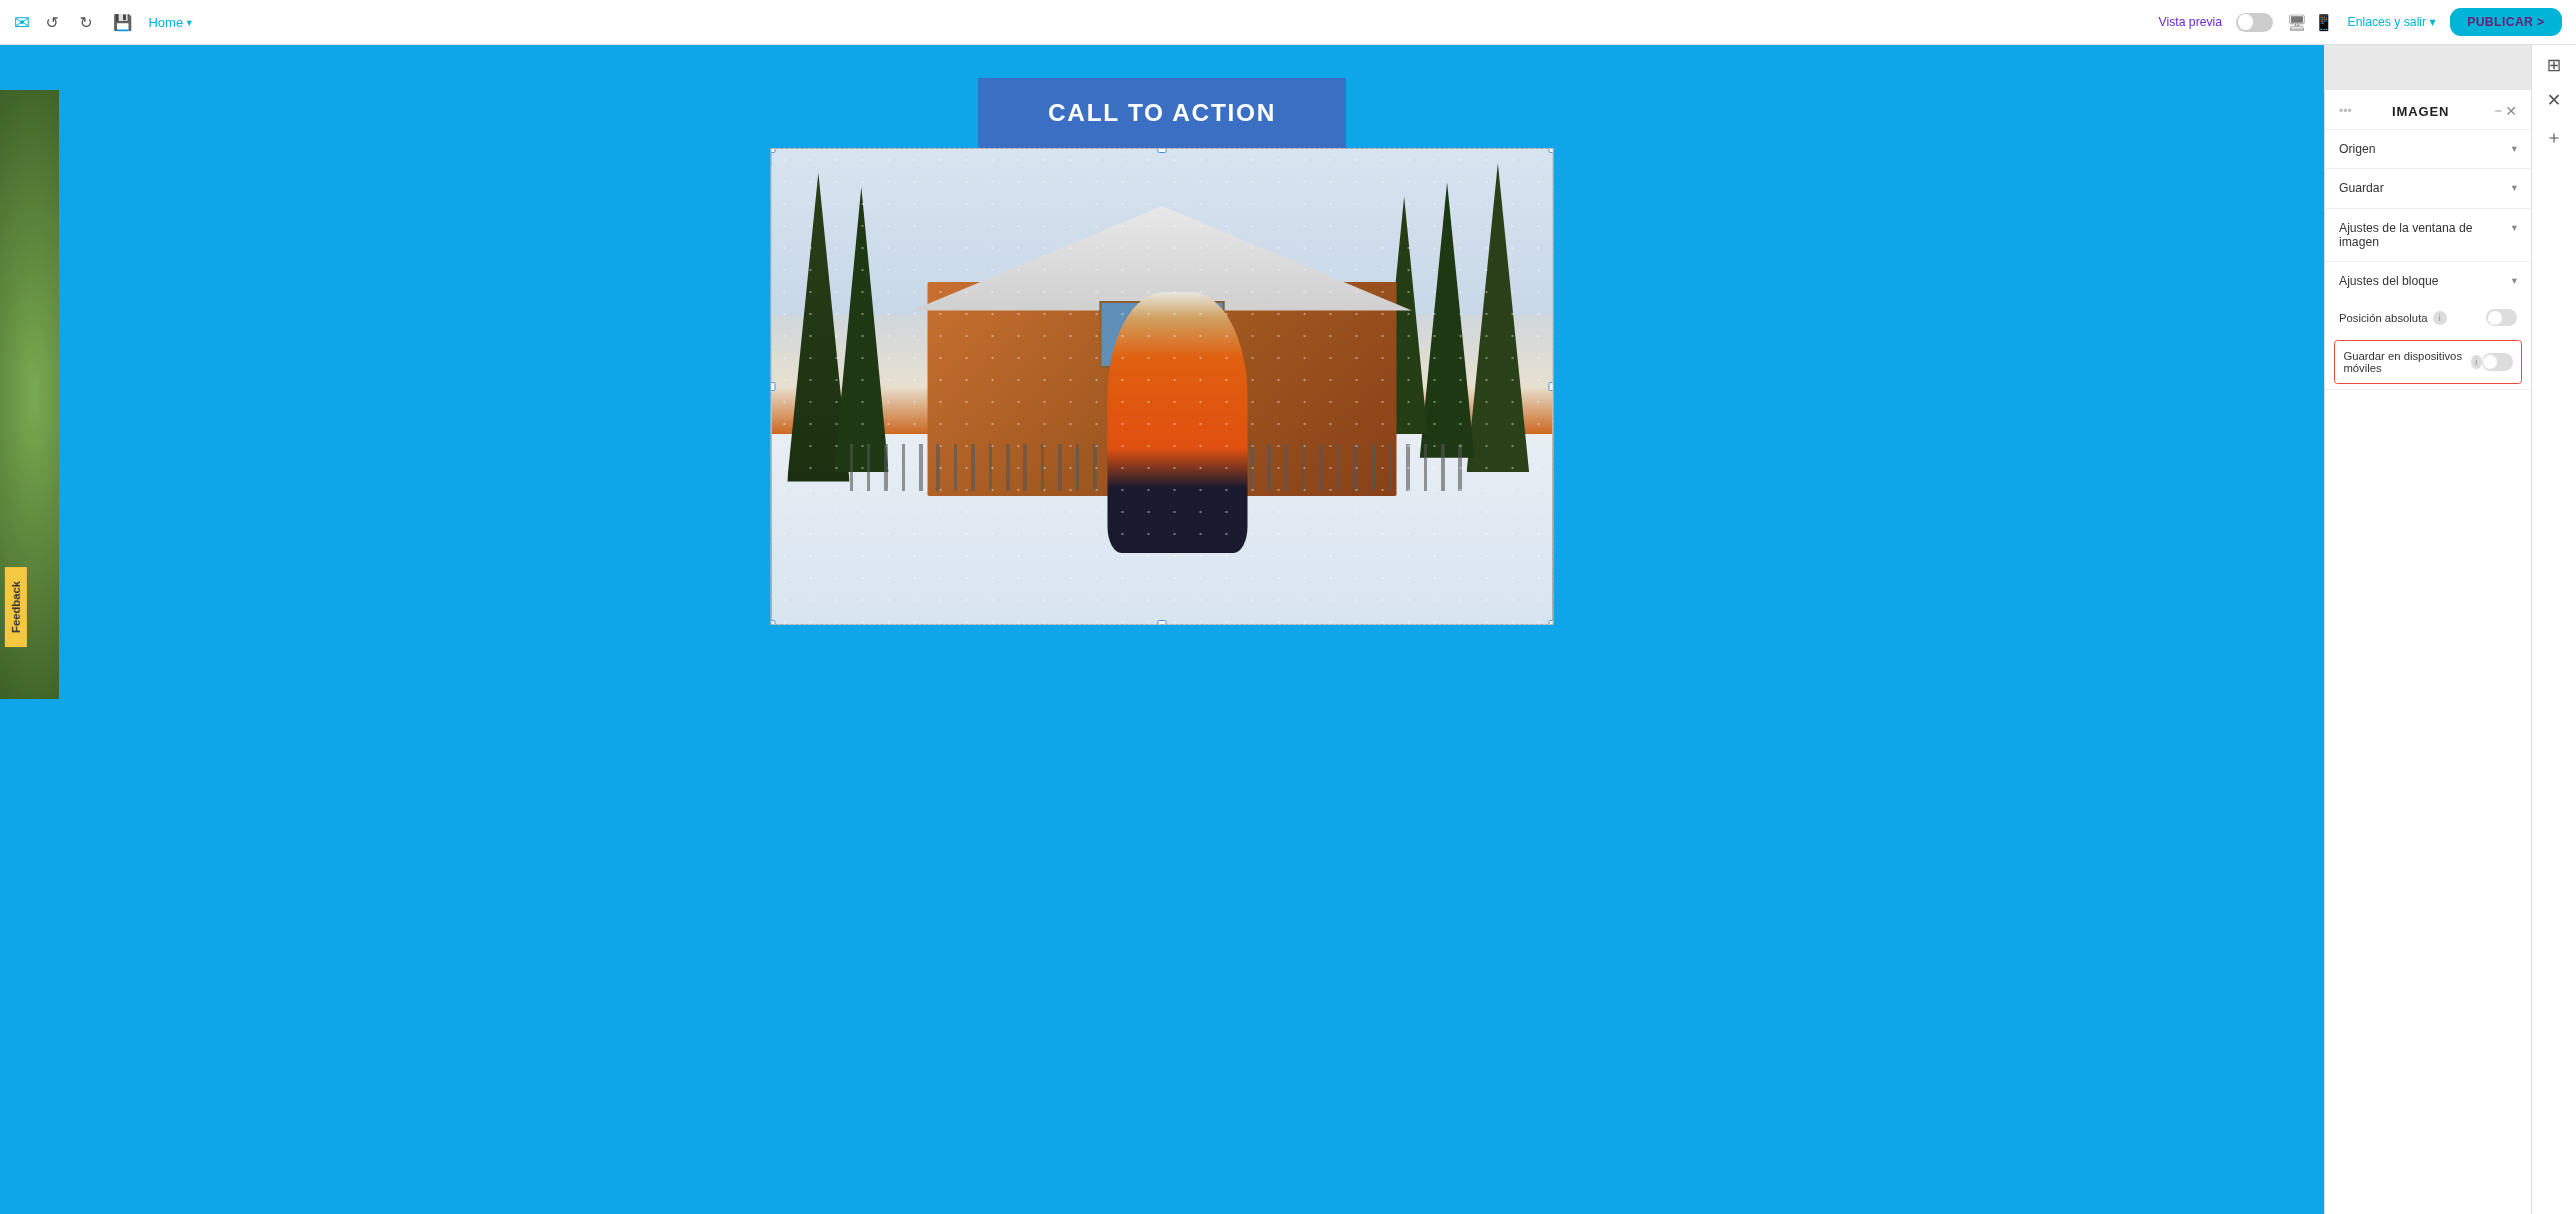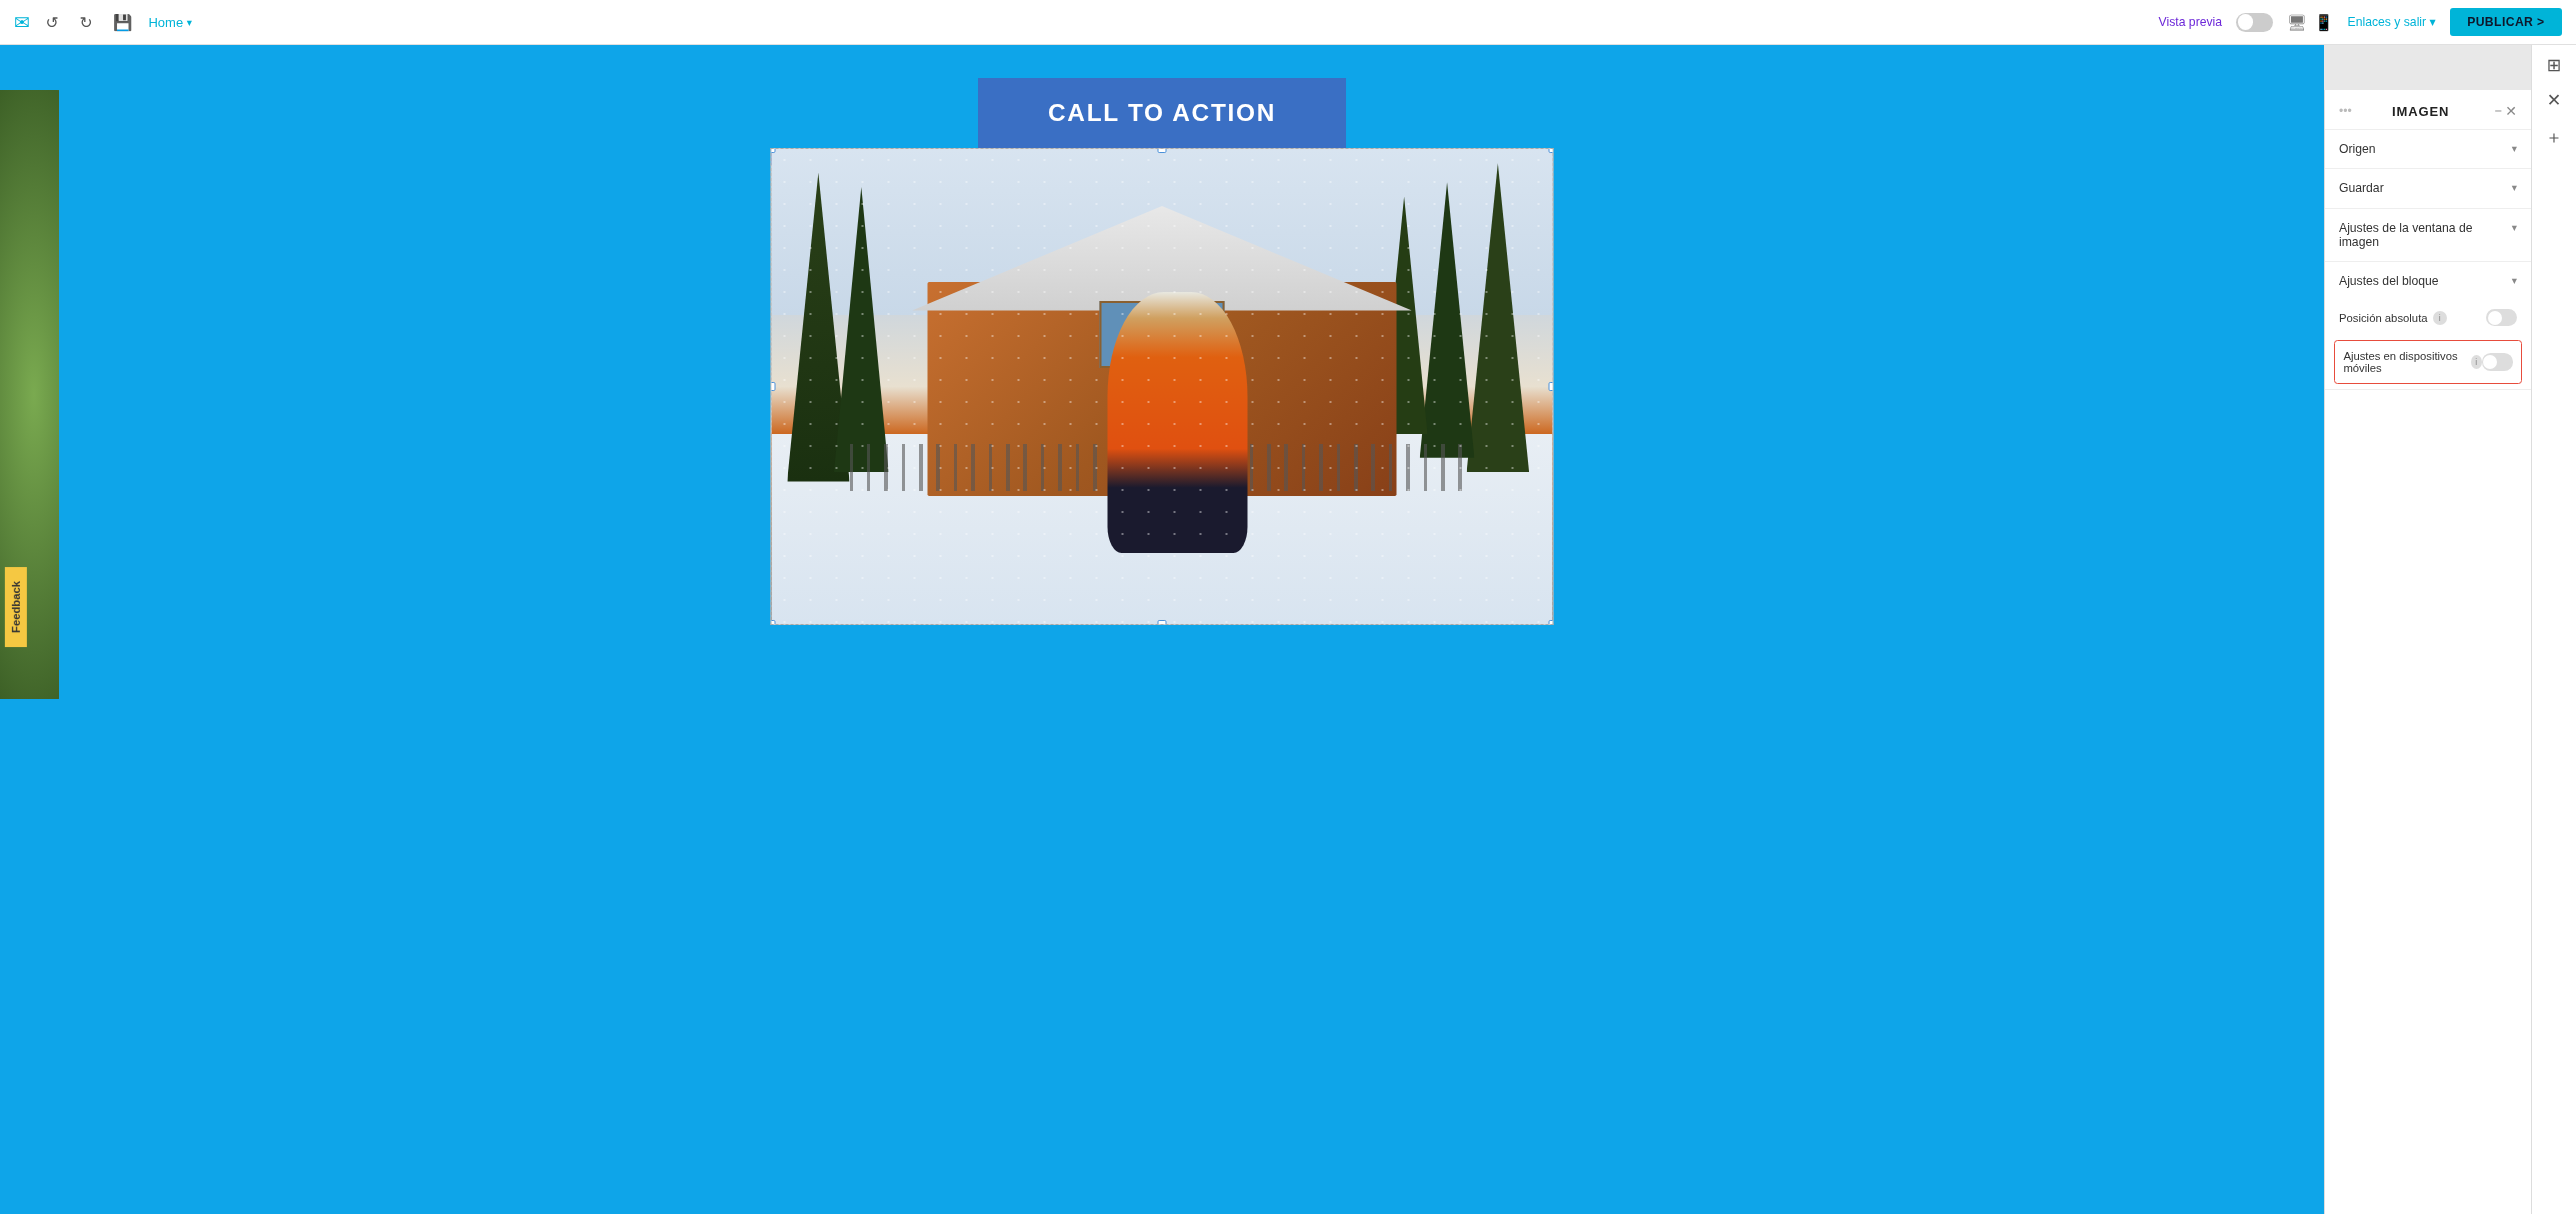--- a/index.html
+++ b/index.html
@@ -39,22 +39,22 @@
     .toggle-switch.off .knob { left: 1.7px; }
 
     .device-icons { display: flex; gap: 7px; }
     .device-icon { font-size: 15.7px; color: #777; cursor: pointer; }
 
     .guardar-btn {
       color: #00b4d8; font-size: 12.2px; font-weight: 500; cursor: pointer;
       background: none; border: none; display: flex; align-items: center; gap: 3.5px;
     }
     .publicar-btn {
-      background: #00b4d8; color: #0f172a; font-size: 12.2px; font-weight: 700;
-      border: none; border-radius: 3px; padding: 7px 17.4px; cursor: pointer;
+      background: #00b4d8; color: #701a75; font-size: 12.2px; font-weight: 700;
+      border: none; border-radius: 11px; padding: 7px 17.4px; cursor: pointer;
       text-transform: uppercase; letter-spacing: 0.4px;
     }
 
     
     #canvas {
       position: absolute; top: 45px; left: 0; right: 0; bottom: 0;
       background: #e8e8e8; overflow: hidden;
     }
 
     
@@ -323,21 +323,21 @@
             <span>Posición absoluta</span>
             <span class="info-icon">i</span>
           </span>
           <div class="toggle-sm off">
             <div class="knob-sm"></div>
           </div>
         </div>
 
         <div class="panel-row-highlighted">
           <span class="panel-row-label">
-            <span>Ajustes en dispositivos móviles</span>
+            <span>Guardar en dispositivos móviles</span>
             <span class="info-icon">i</span>
           </span>
           <div class="toggle-sm off">
             <div class="knob-sm"></div>
           </div>
         </div>
 
       </div>
     </div>
 

